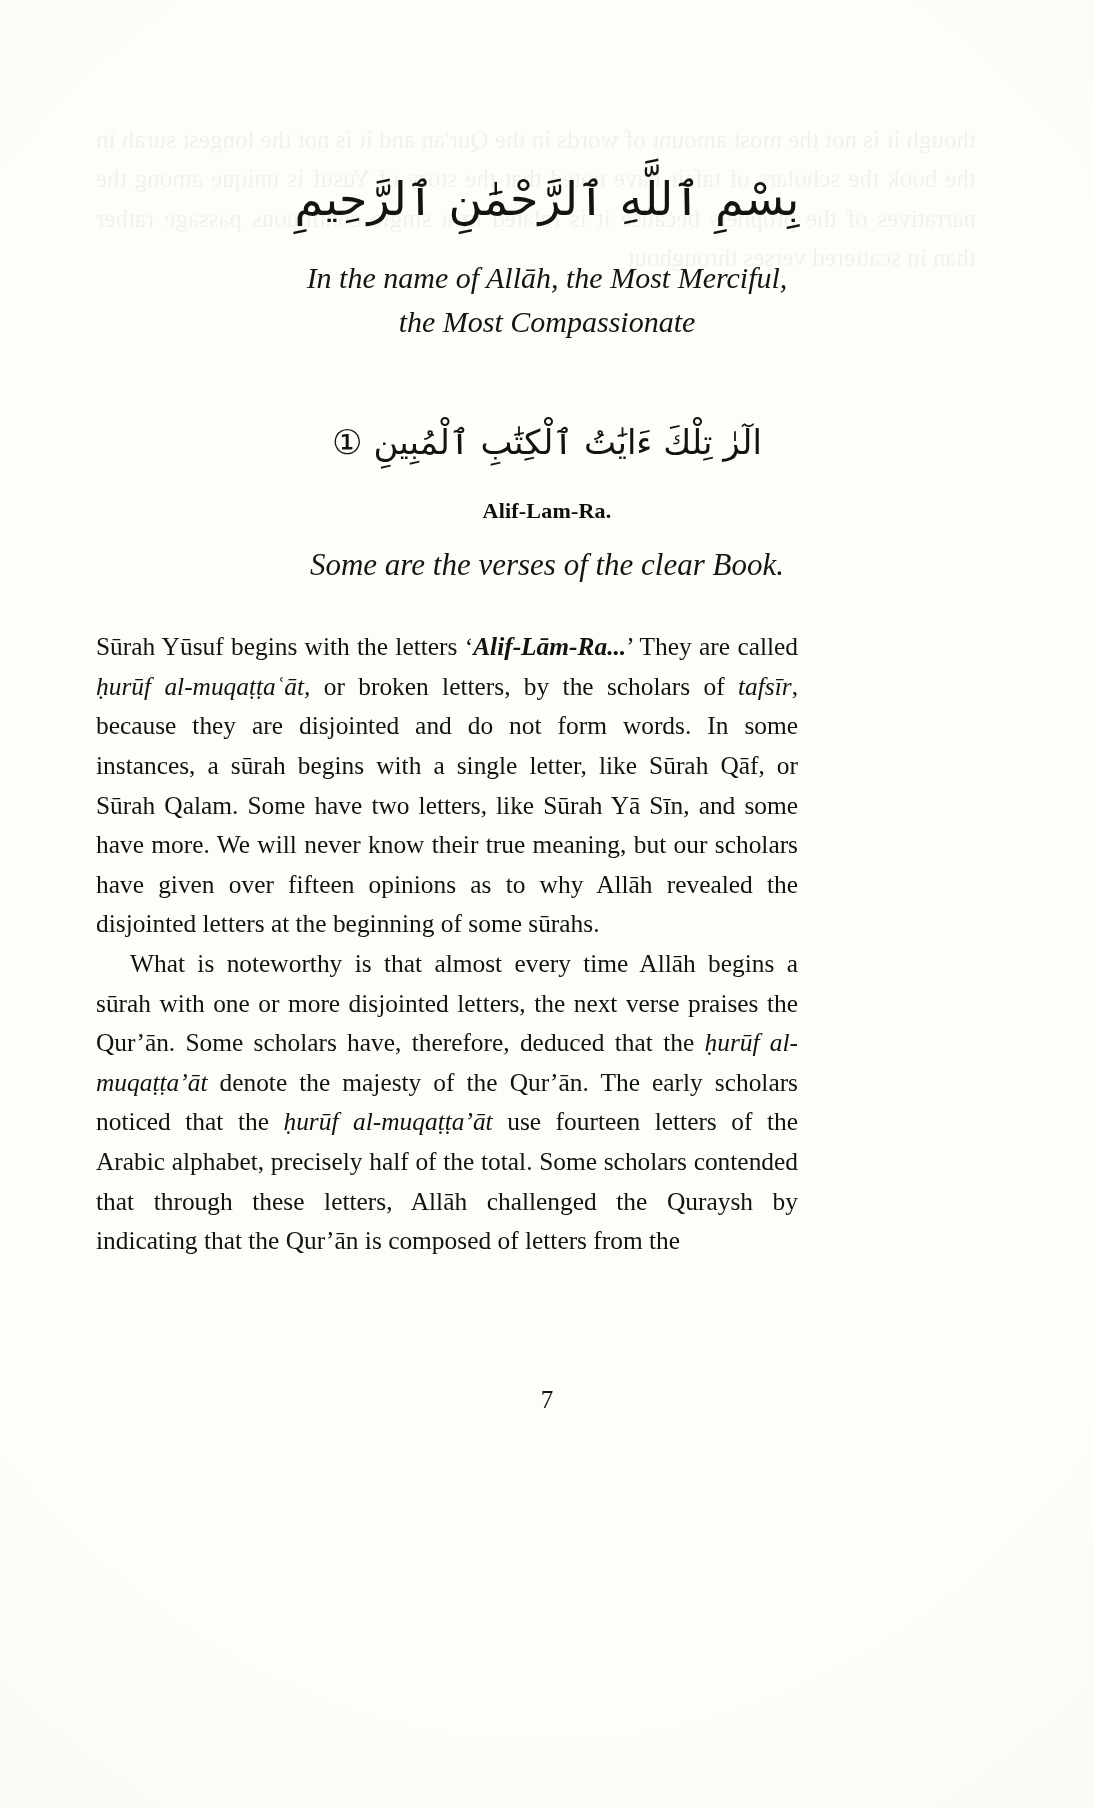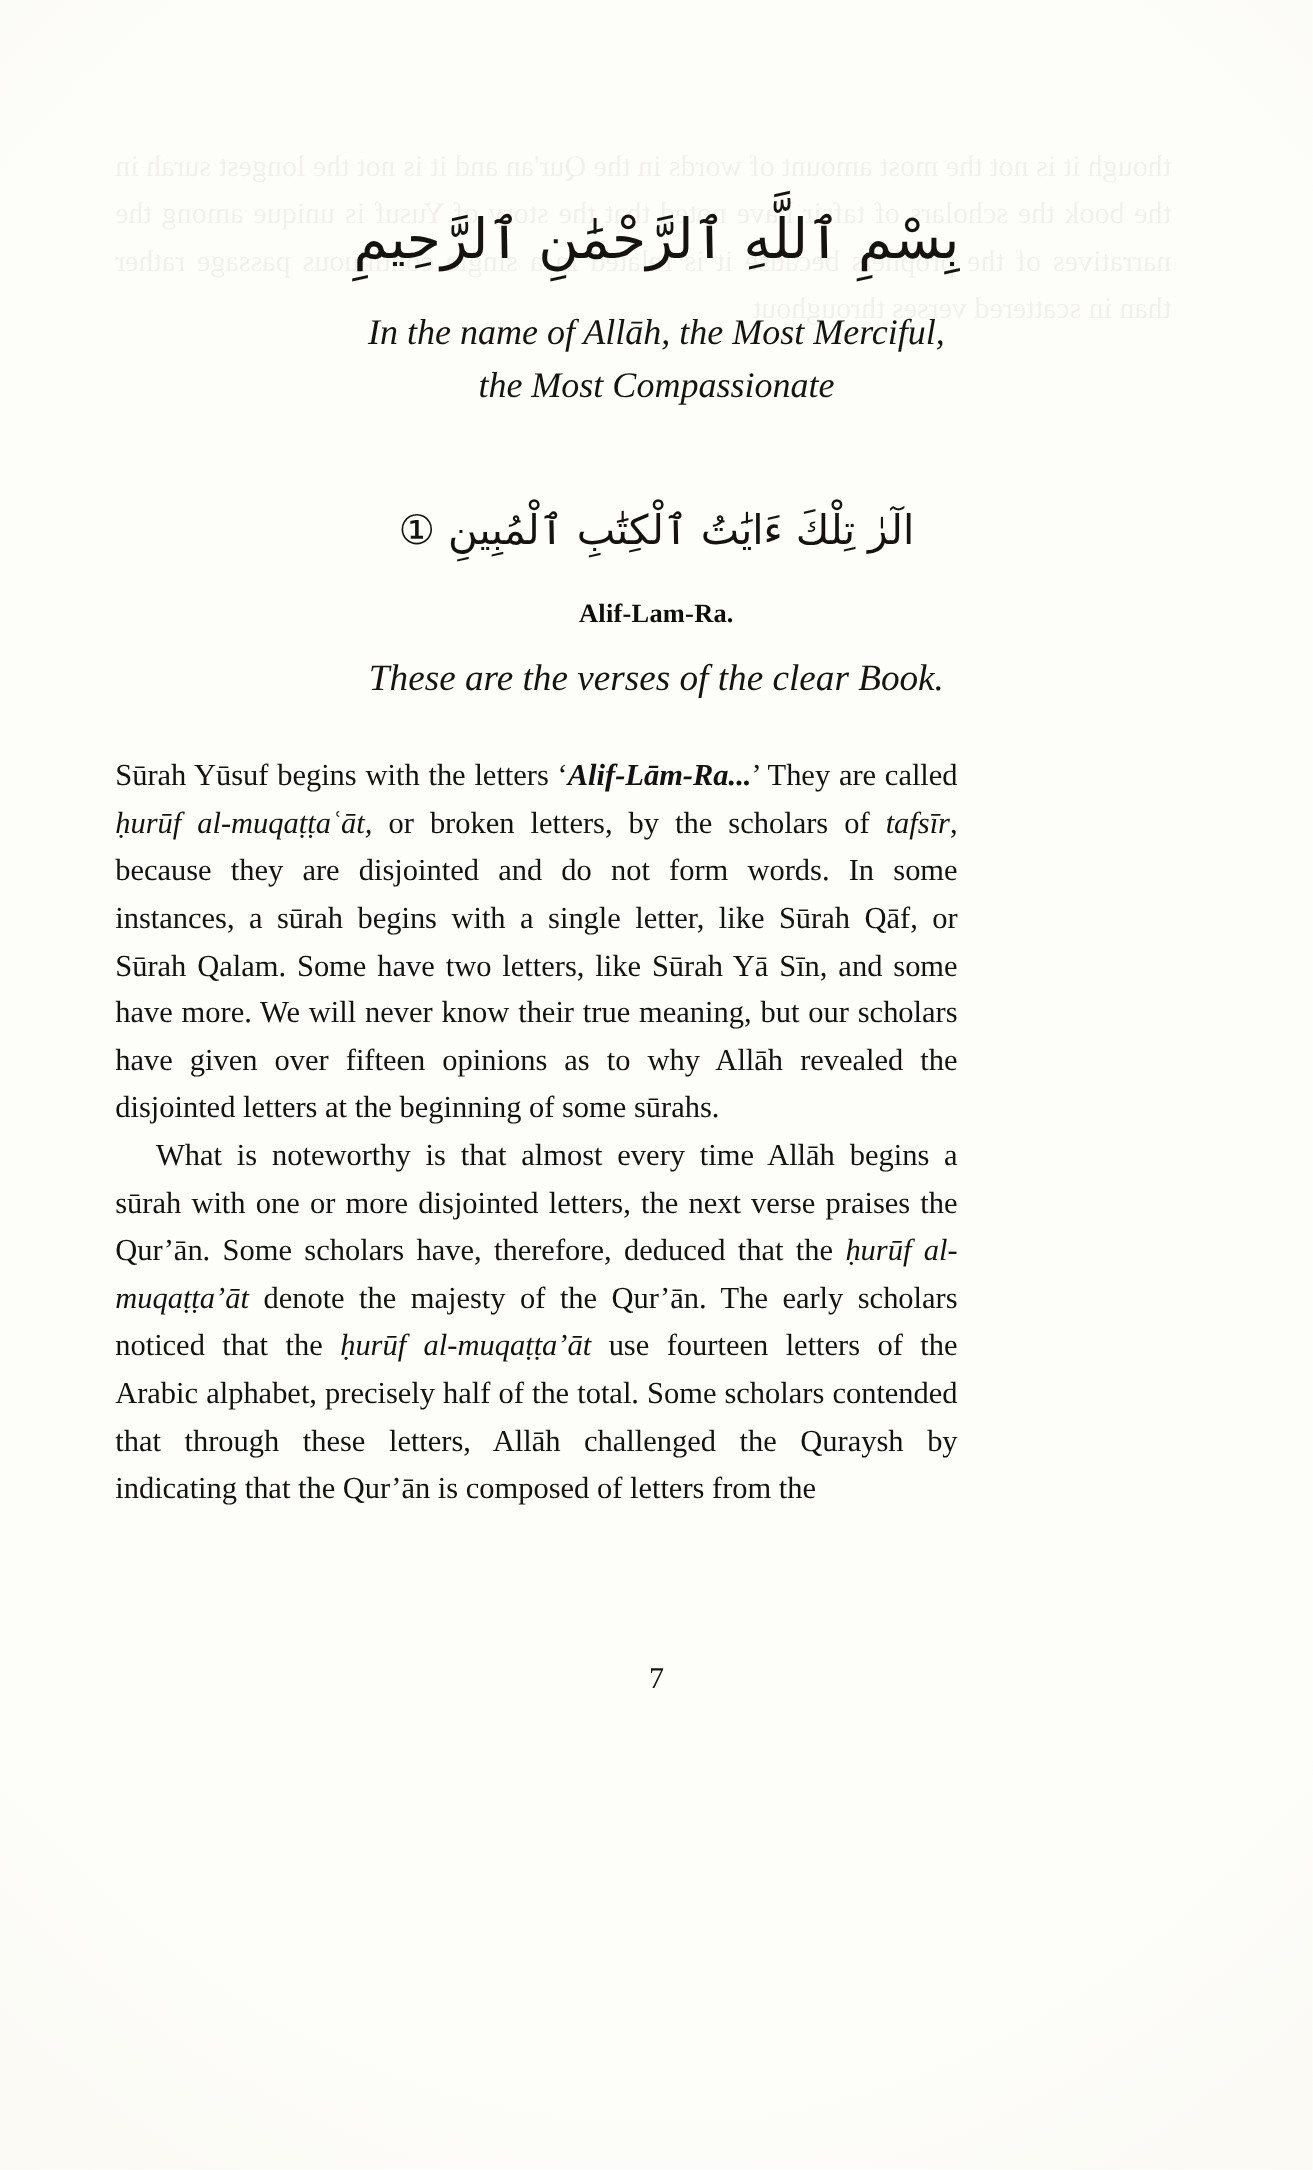--- a/index.html
+++ b/index.html
@@ -153,21 +153,21 @@
 
     <div class="basmala">بِسْمِ ٱللَّهِ ٱلرَّحْمَٰنِ ٱلرَّحِيمِ</div>
 
     <div class="bism-line">In the name of Allāh, the Most Merciful,</div>
     <div class="bism-line" style="margin-top:0;text-align:center;">the Most Compassionate</div>
 
     <div class="ayah-arabic">الٓرٰ تِلْكَ ءَايَٰتُ ٱلْكِتَٰبِ ٱلْمُبِينِ ①</div>
 
     <div class="ayah-heading">Alif-Lam-Ra.</div>
 
-    <div class="ayah-translation">These are the verses of the clear Book.</div>
+    <div class="ayah-translation">Some are the verses of the clear Book.</div>
 
     <div class="body-block">
       <p class="body-para">Sūrah Yūsuf begins with the letters ‘<b>Alif-Lām-Ra...</b>’ They are called <i>ḥurūf al-muqaṭṭaʿāt,</i> or broken letters, by the scholars of <i>tafsīr</i>, because they are disjointed and do not form words. In some instances, a sūrah begins with a single letter, like Sūrah Qāf, or Sūrah Qalam. Some have two letters, like Sūrah Yā Sīn, and some have more. We will never know their true meaning, but our scholars have given over fifteen opinions as to why Allāh revealed the disjointed letters at the beginning of some sūrahs.</p>
       <p class="body-para">What is noteworthy is that almost every time Allāh begins a sūrah with one or more disjointed letters, the next verse praises the Qur’ān. Some scholars have, therefore, deduced that the <i>ḥurūf al-muqaṭṭa’āt</i> denote the majesty of the Qur’ān. The early scholars noticed that the <i>ḥurūf al-muqaṭṭa’āt</i> use fourteen letters of the Arabic alphabet, precisely half of the total. Some scholars contended that through these letters, Allāh challenged the Quraysh by indicating that the Qur’ān is composed of letters from the</p>
     </div>
 
     <div class="folio">7</div>
 
   </div>
 </div>

